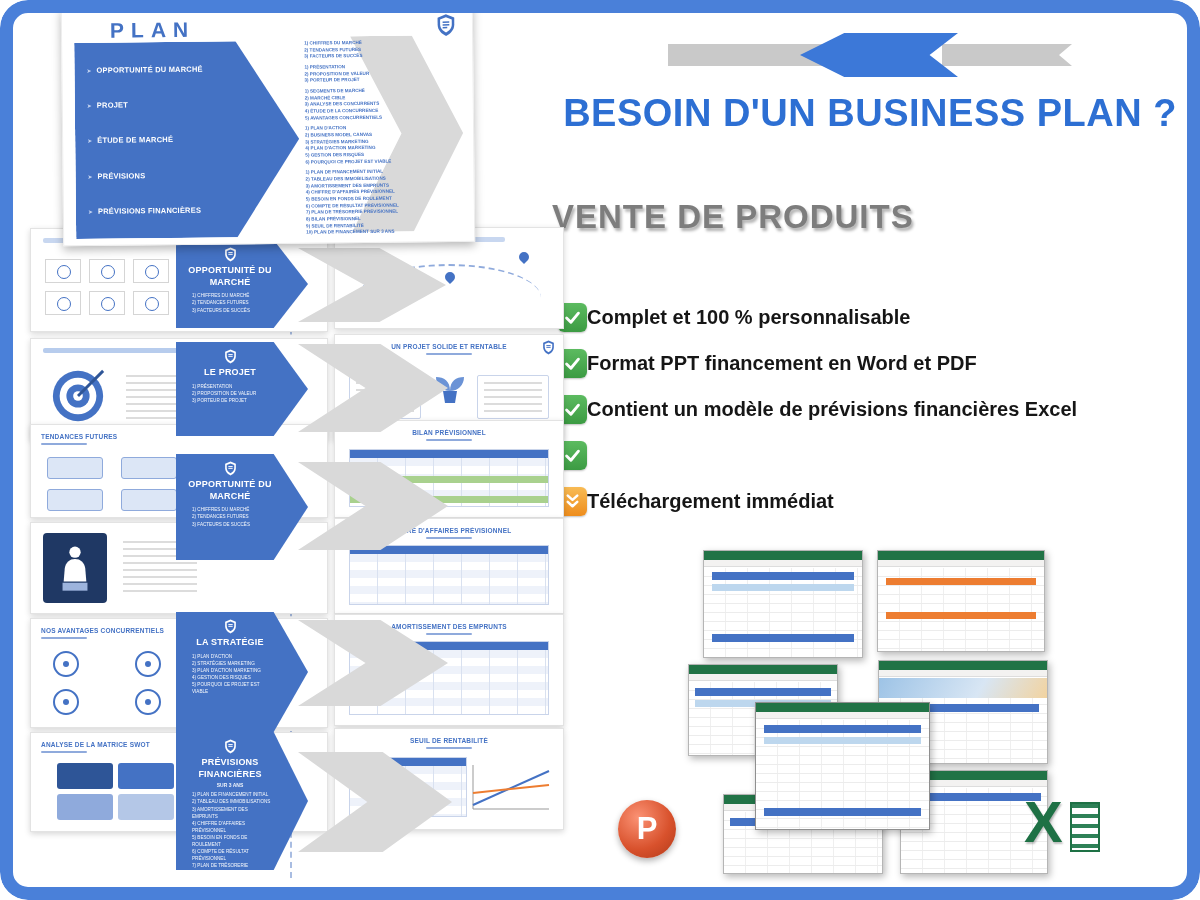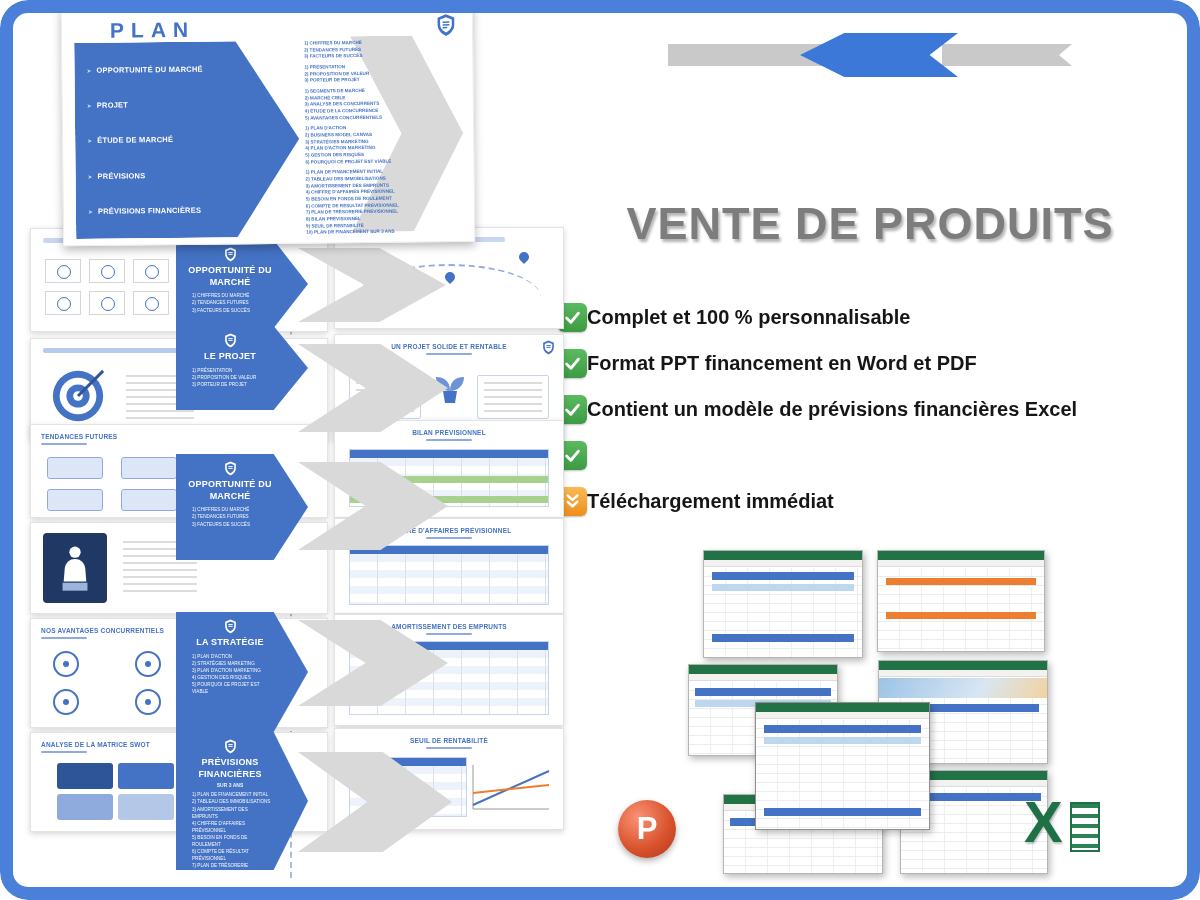--- a/index.html
+++ b/index.html
@@ -58,21 +58,21 @@
 .ps-lists{position:absolute;left:242px;top:34px;width:110px;height:196px;display:flex;flex-direction:column;justify-content:space-between;z-index:3}
 .plan-list{font-size:4.6px;line-height:1.45;color:#4472c4;font-weight:600;white-space:pre-line}
 
 
 .banner{position:absolute;left:650px;top:30px;width:410px;height:50px;z-index:5}
 .bn-gray-l{position:absolute;left:18px;top:14px;width:192px;height:22px;background:#c9c9c9;clip-path:polygon(0 0,86% 0,100% 50%,86% 100%,0 100%)}
 .bn-blue{position:absolute;left:150px;top:3px;width:158px;height:44px;background:#3c78d8;clip-path:polygon(28% 0,100% 0,82% 50%,100% 100%,28% 100%,0 50%);z-index:2}
 .bn-gray-r{position:absolute;left:292px;top:14px;width:130px;height:22px;background:#c9c9c9;clip-path:polygon(0 0,100% 0,90% 50%,100% 100%,0 100%)}
 .hero-title{position:absolute;left:552px;top:92px;width:636px;text-align:center;font-size:38px;font-weight:700;color:#2d6fd3;letter-spacing:.5px;z-index:5}
 .hero-pour{position:absolute;left:552px;top:147px;width:636px;text-align:center;font-size:19px;font-style:italic;font-weight:600;color:#2d6fd3;letter-spacing:1px;z-index:5}
-.hero-product{position:absolute;left:552px;top:198px;width:636px;text-align:center;font-size:45px;font-weight:700;color:#7d7d7d;letter-spacing:1px;text-shadow:2px 3px 3px rgba(0,0,0,.3);z-index:5}
+.hero-product{position:absolute;left:552px;top:198px;width:636px;text-align:left;font-size:33px;font-weight:700;color:#7d7d7d;letter-spacing:1px;text-shadow:2px 3px 3px rgba(0,0,0,.3);z-index:5}
 .features{position:absolute;left:558px;top:303px;width:630px;z-index:5}
 .feat-row{display:flex;align-items:center;gap:0;margin-bottom:17px}
 .feat-icon{width:29px;height:29px;border-radius:6px;flex:0 0 29px;display:flex;align-items:center;justify-content:center;box-shadow:0 1px 2px rgba(0,0,0,.25)}
 .feat-icon.check{background:linear-gradient(#5cbb60,#3c9b43)}
 .feat-icon.down{background:linear-gradient(#f8bb54,#ee8d1d)}
 .feat-icon svg{width:19px;height:19px}
 .feat-label{font-size:20px;font-weight:700;color:#161616;white-space:nowrap}
 
 
 .sheet{position:absolute;background:#fff;border:1px solid #b5b5b5;box-shadow:2px 3px 7px rgba(0,0,0,.28);overflow:hidden}
@@ -234,21 +234,21 @@
           <path d="M12 4.5 19 7.3V13c0 5-3.2 7.8-7 9.8-3.8-2-7-4.8-7-9.8V7.3Z" fill="#4472c4"></path>
           <rect x="8" y="9.5" width="8" height="1.8" fill="#fff"></rect>
           <rect x="8" y="12.8" width="8" height="1.8" fill="#fff"></rect>
         </svg>
       <div class="bc-title">OPPORTUNITÉ DU MARCHÉ</div>
       <div class="bc-items">1) CHIFFRES DU MARCHÉ
 2) TENDANCES FUTURES
 3) FACTEURS DE SUCCÈS</div>
     </div>
   </div>
-  <div class="bluecard" style="left:176px;top:326px;width:132px;height:84px">
+  <div class="bluecard" style="left:176px;top:342px;width:132px;height:94px">
     <div class="bc-inner">
       <svg class="shield-sm" viewBox="0 0 24 28">
           <path d="M12 1 22 5v8c0 7-4.5 11-10 14C6.5 24 2 20 2 13V5Z" fill="#fff"></path>
           <path d="M12 4.5 19 7.3V13c0 5-3.2 7.8-7 9.8-3.8-2-7-4.8-7-9.8V7.3Z" fill="#4472c4"></path>
           <rect x="8" y="9.5" width="8" height="1.8" fill="#fff"></rect>
           <rect x="8" y="12.8" width="8" height="1.8" fill="#fff"></rect>
         </svg>
       <div class="bc-title">LE PROJET</div>
       <div class="bc-items">1) PRÉSENTATION
 2) PROPOSITION DE VALEUR
@@ -370,20 +370,21 @@
 10) PLAN DE FINANCEMENT SUR 3 ANS</div>
     </div>
   </div>
 
   <div class="banner">
     <div class="bn-gray-l"></div>
     <div class="bn-gray-r"></div>
     <div class="bn-blue"></div>
   </div>
 
+  <div class="hero-title">BESOIN D'UN BUSINESS PLAN ?</div>
   <div class="hero-product">VENTE DE PRODUITS</div>
 
   <div class="features">
     <div class="feat-row">
       <span class="feat-icon check">
           <svg viewBox="0 0 24 24">
             <path d="M4.5 12.5 10 18 19.5 6.5" fill="none" stroke="#fff" stroke-width="3.6" stroke-linecap="round" stroke-linejoin="round"></path>
           </svg>
         </span>
       <span class="feat-label">Complet et 100 % personnalisable</span>

